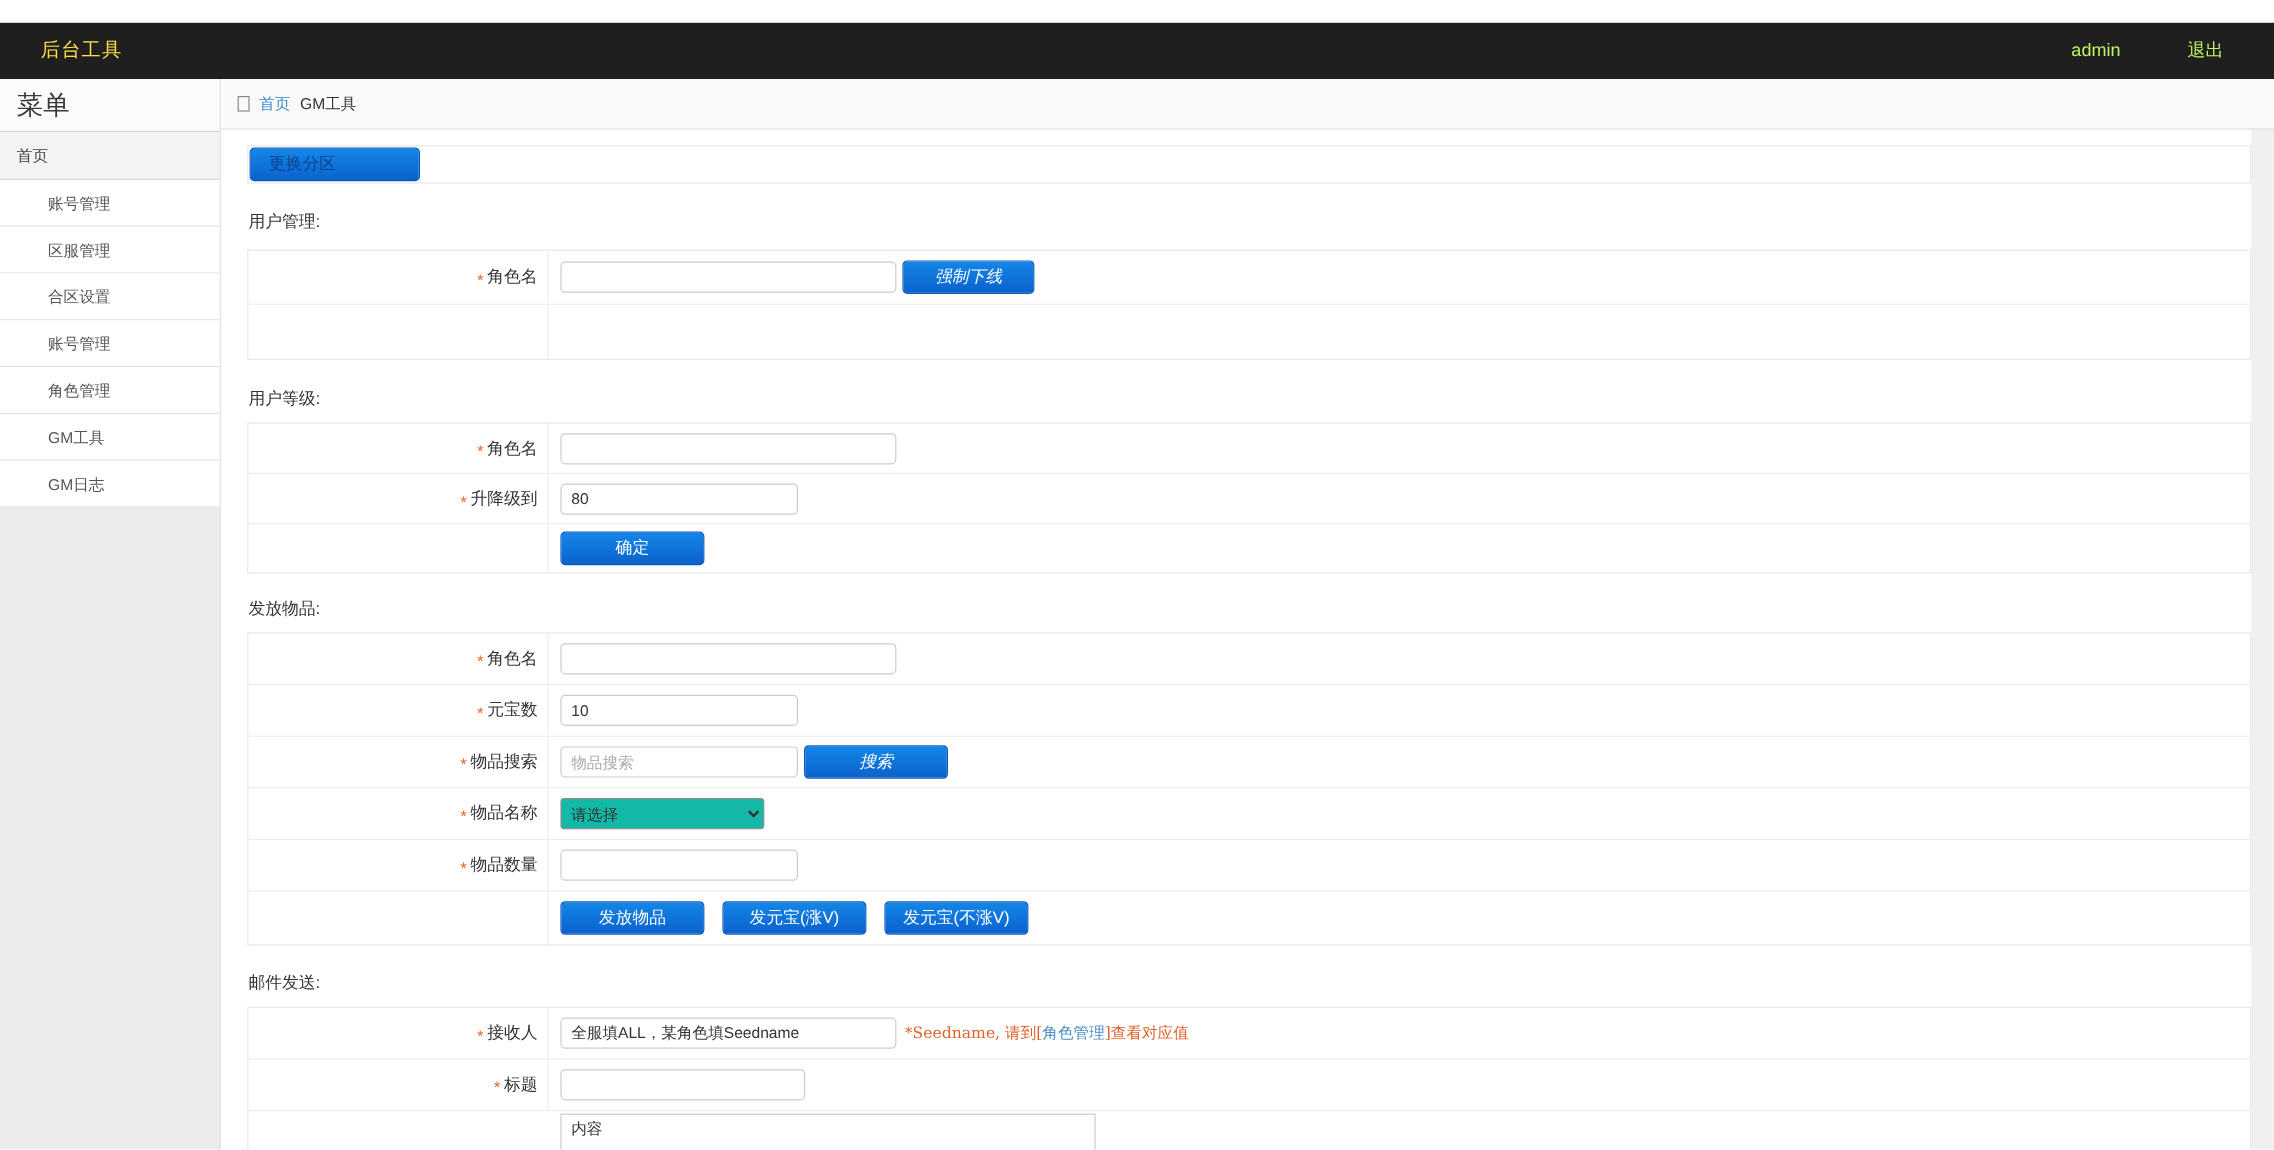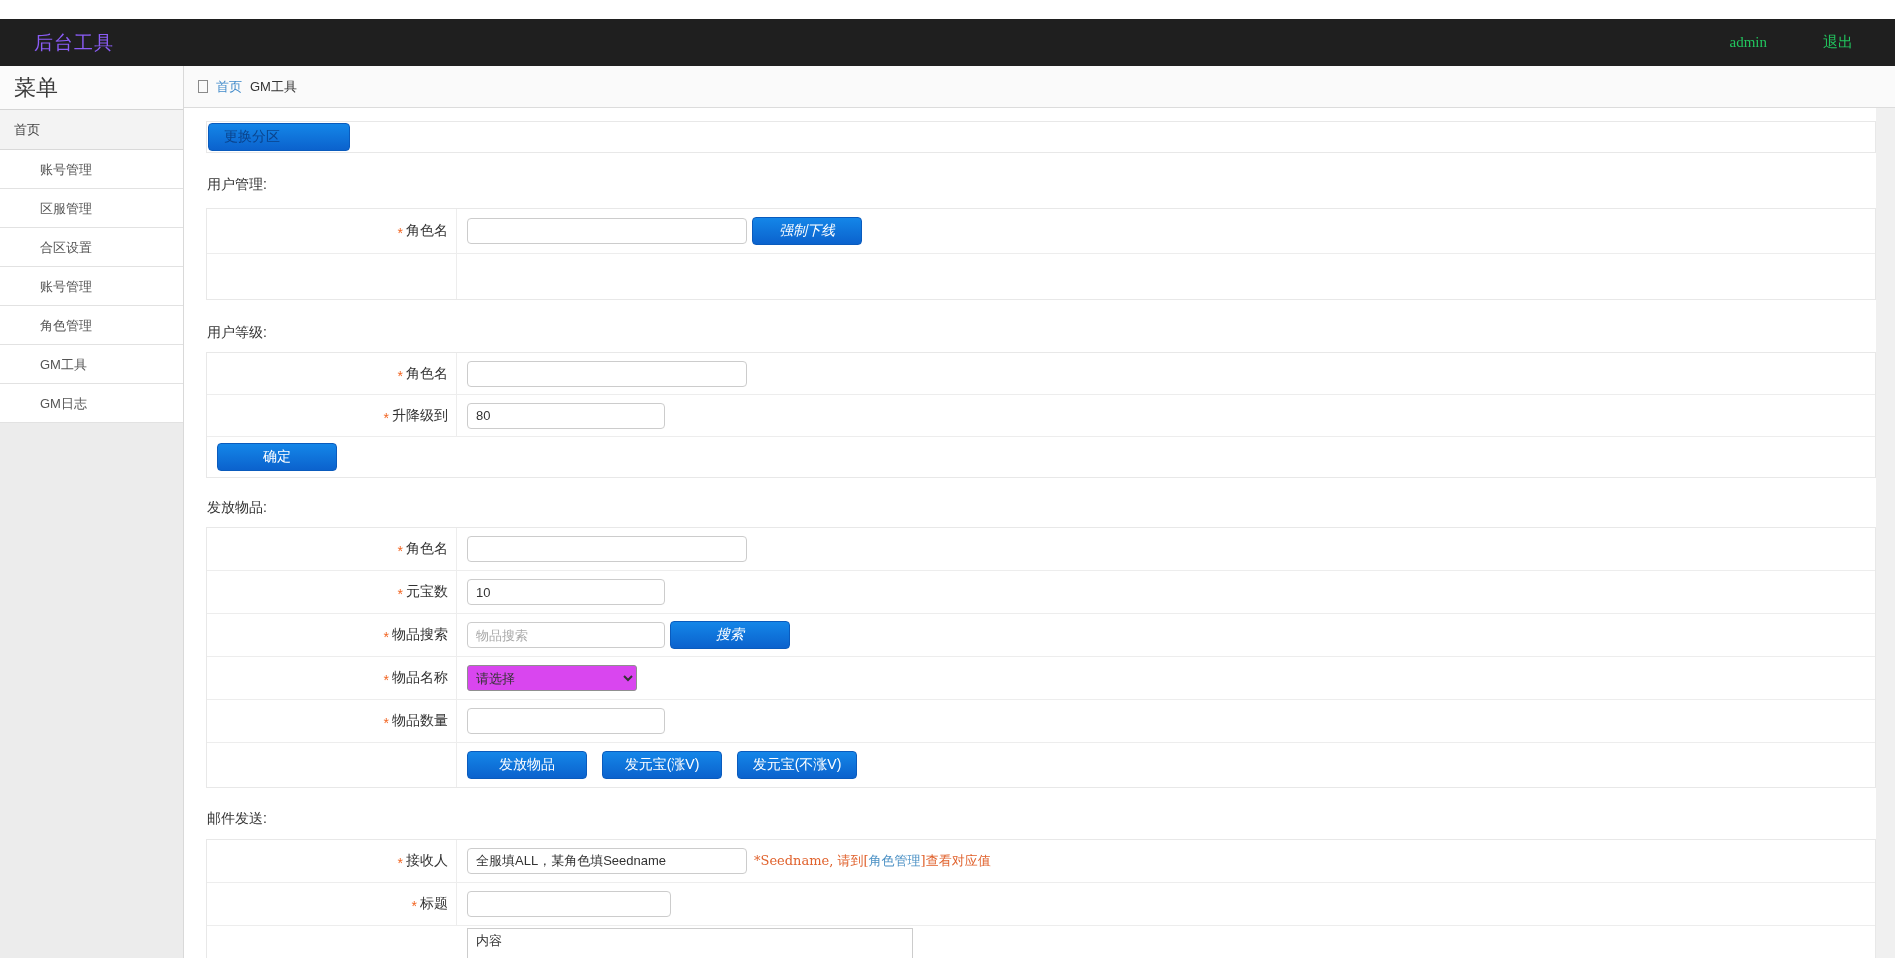--- a/index.html
+++ b/index.html
@@ -3,23 +3,23 @@
 <meta charset="utf-8">
 <style>
   * { margin:0; padding:0; box-sizing:border-box; }
   html,body { width:1895px; height:958px; overflow:hidden; }
   body { font-family:"Liberation Sans","DejaVu Sans",sans-serif; font-size:13px; color:#333; background:#fff; }
 
   .top-strip { height:19px; background:#ffffff; }
 
   
   .navbar { height:47px; background:#1f1f1f; display:flex; align-items:center; padding:0 42px 0 34px; }
-  .navbar .brand { color:#8b5cf6; font-size:19px; letter-spacing:1px; }
+  .navbar .brand { color:#fde047; font-size:16px; letter-spacing:1px; }
   .navbar .nav-right { margin-left:auto; display:flex; align-items:center; gap:56px; }
-  .navbar .nav-right span { color:#22c55e; font-size:15px; cursor:pointer;font-family:Liberation Serif, serif; }
+  .navbar .nav-right span { color:#bef264; font-size:15px; cursor:pointer; }
 
   
   .frame { display:flex; height:892px; }
 
   
   .sidebar { width:184px; background:#ececec; border-right:1px solid #d9d9d9; flex:none; }
   .menu-header { height:44px; line-height:44px; padding-left:14px; font-size:22px; color:#3a3a3a; background:#fbfbfb; border-bottom:1px solid #d5d5d5; }
   .menu-home { height:40px; line-height:40px; padding-left:14px; font-size:13px; color:#444; background:#f3f3f3; border-bottom:1px solid #d9d9d9; cursor:pointer; }
   .menu-item { height:39px; line-height:39px; padding-left:40px; font-size:13px; color:#555; background:#ffffff; border-bottom:1px solid #e2e2e2; cursor:pointer; }
 
@@ -40,29 +40,29 @@
 
   .sec-title { margin:22px 0 0 1px; font-size:14px; color:#333; height:18px; line-height:18px; }
 
   .tbl { width:1670px; border:1px solid #e8e8e8; }
   .trow { display:flex; border-bottom:1px solid #ededed; }
   .trow:last-child { border-bottom:none; }
   .cell-label { width:250px; flex:none; border-right:1px solid #ededed; display:flex; align-items:center; justify-content:flex-end; padding-right:8px; font-size:14px; color:#333; }
   .req { color:#f26522; margin-right:3px; position:relative; top:2px; font-size:14px; }
   .cell-field { flex:1; display:flex; align-items:center; padding-left:10px; }
 
-  .h43 { height:43px; } .h45 { height:45px; } .h42 { height:42px; } .h40 { height:40px;flex-direction:column; } .h44 { height:44px; }
+  .h43 { height:43px; } .h45 { height:45px; } .h42 { height:42px; } .h40 { height:40px; } .h44 { height:44px; }
   .h-ta { height:112px; align-items:flex-start; }
 
   .inp { height:26px; border:1px solid #cccccc; border-radius:4px; padding:0 8px; font-size:13px; color:#333; font-family:inherit; outline:none; }
   .inp::placeholder { color:#a9a9a9; }
   .inp-wide { width:280px; }
   .inp-med  { width:198px; }
   .inp-subj { width:204px; }
-  .sel { width:170px; height:26px; border:1px solid #8f8f8f; border-radius:3px; font-size:13px; color:#333; font-family:Liberation Sans, sans-serif; background:#d946ef; padding:0 4px; }
+  .sel { width:170px; height:26px; border:1px solid #8f8f8f; border-radius:3px; font-size:13px; color:#333; font-family:Liberation Sans, sans-serif; background:#14b8a6; padding:0 4px; }
   .ta { width:446px; height:100px; border:1px solid #cccccc; padding:3px 8px; font-size:13px; color:#333; font-family:inherit; resize:none; margin-top:2px; outline:none; }
 
   .gap { margin-left:15px; }
   .gap-sm { margin-left:5px;font-style:italic; }
   .btn-force { min-width:110px; }
 
   .hint { margin-left:7px; font-size:13px; color:#e0622d; font-family:"DejaVu Serif","Liberation Serif",serif; }
   .hint .hint-link { color:#4a90c4; cursor:pointer; }
 </style>
 </head>

